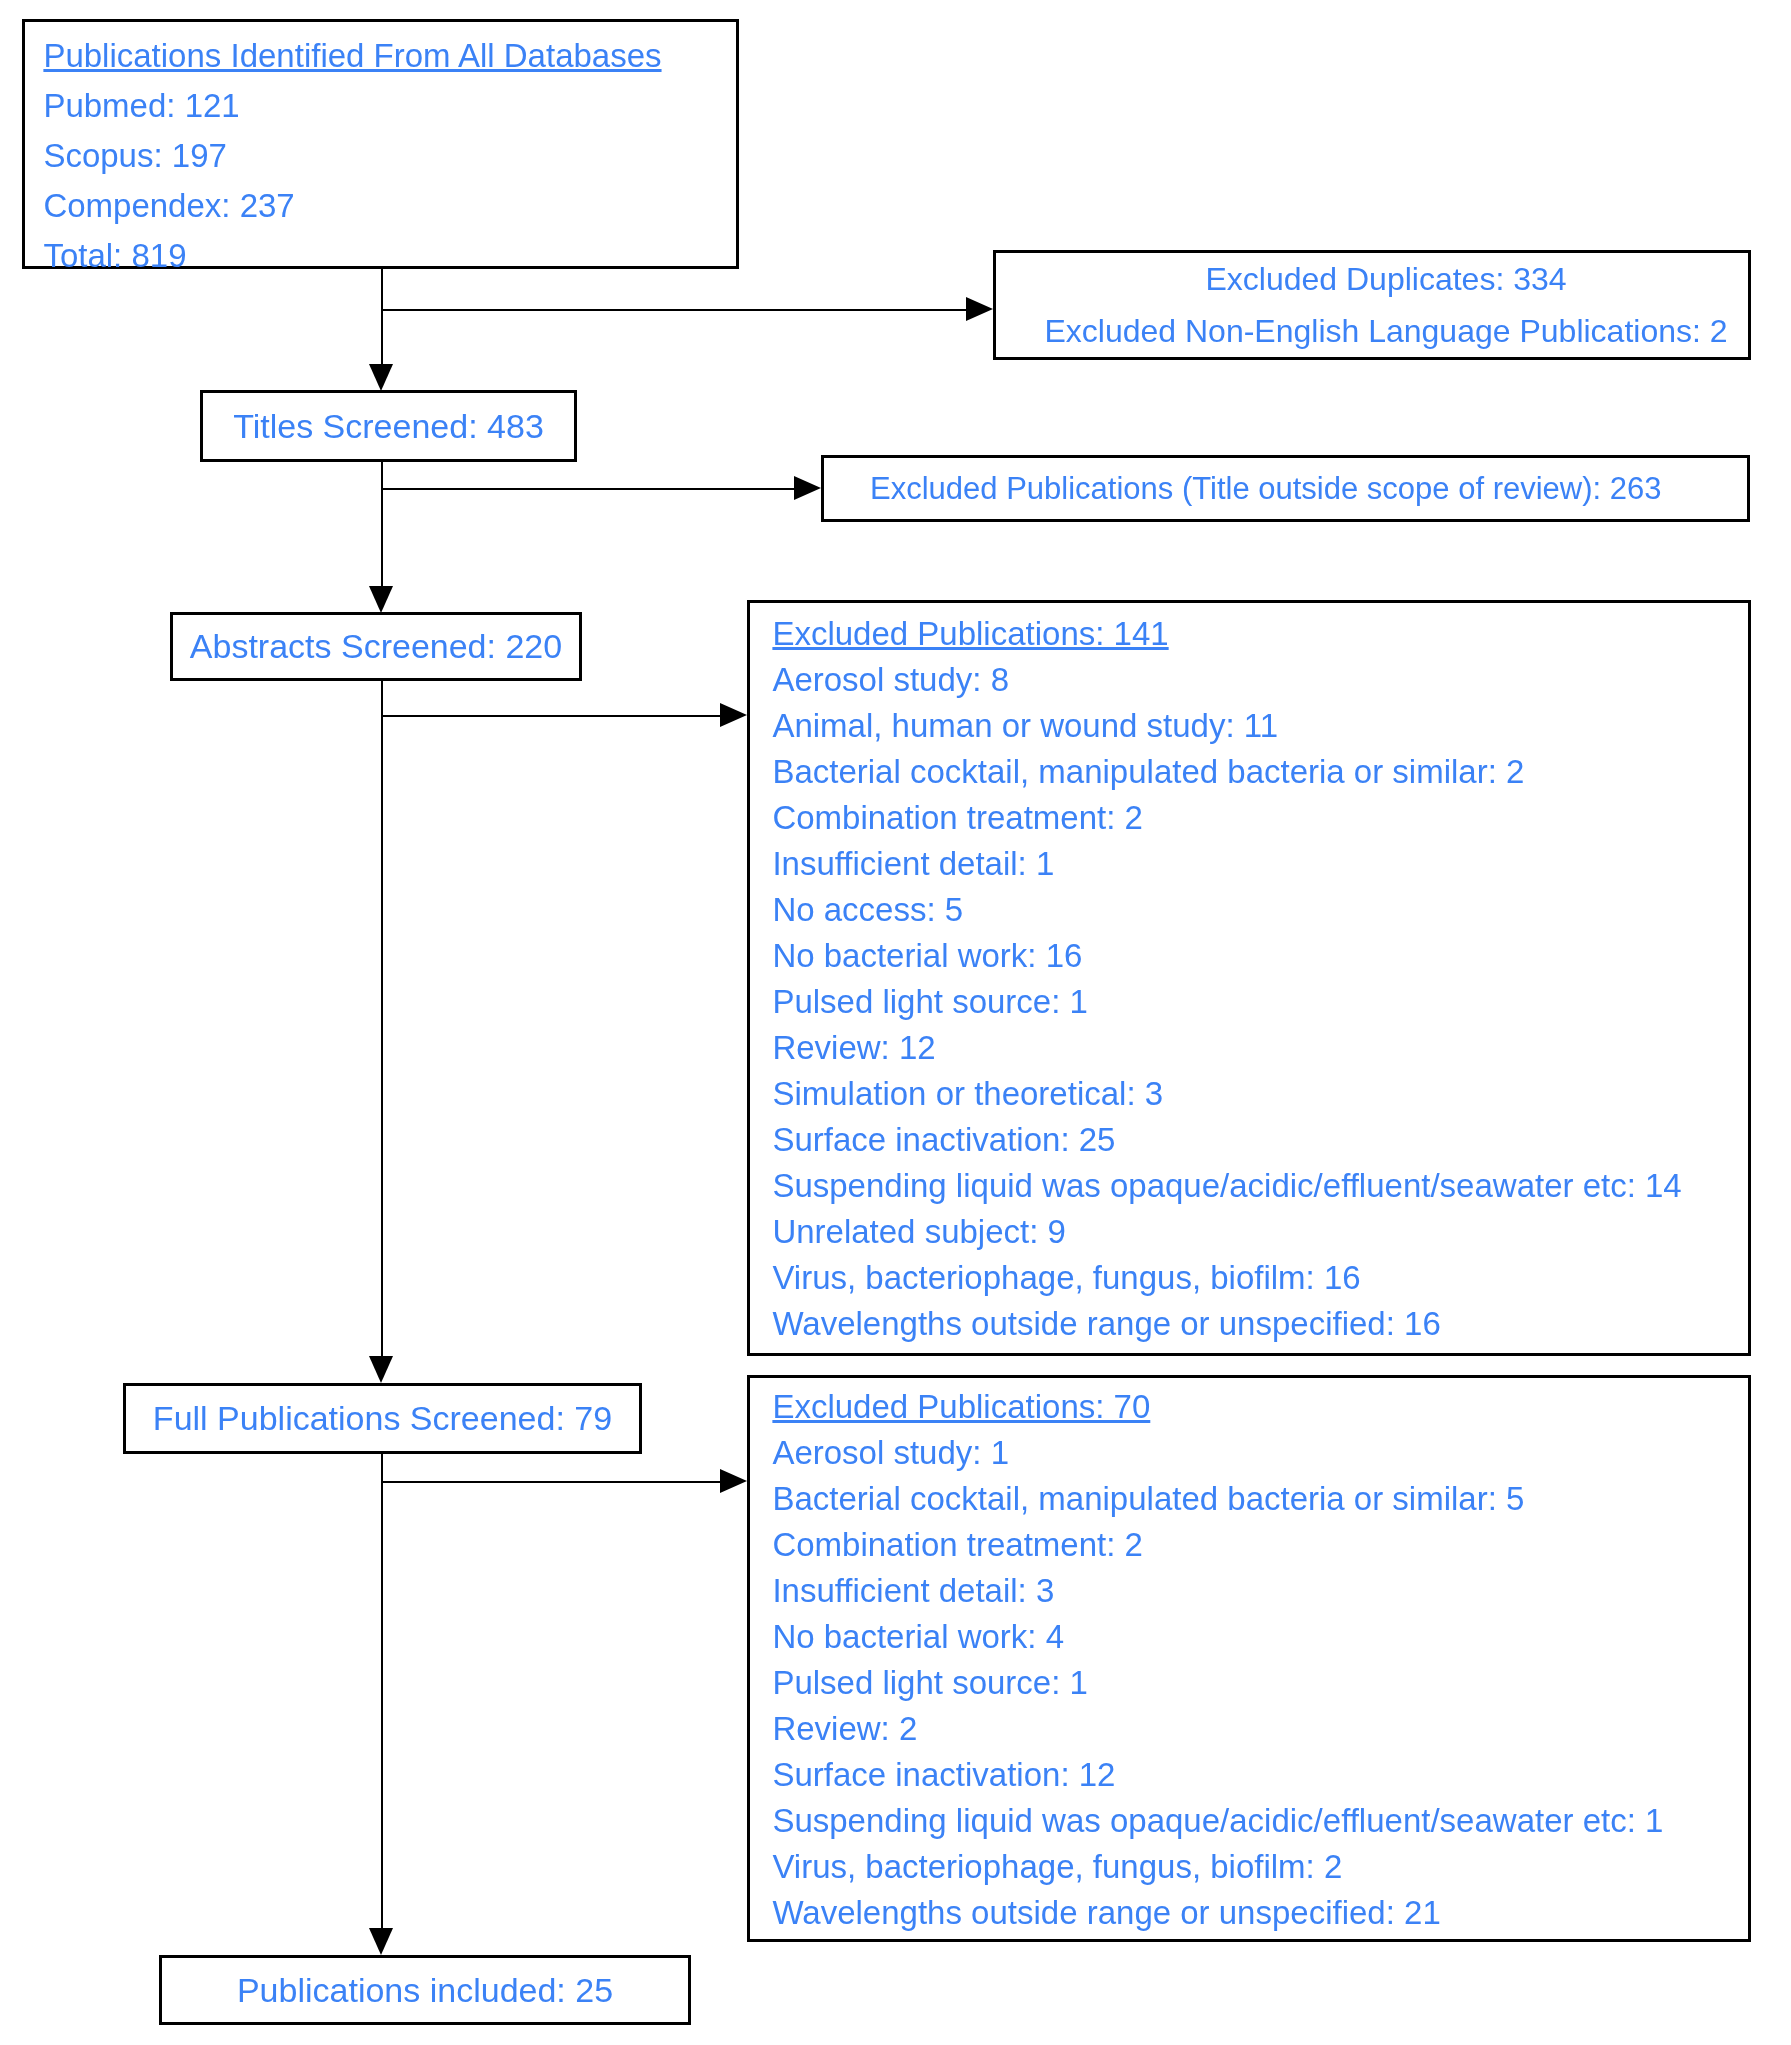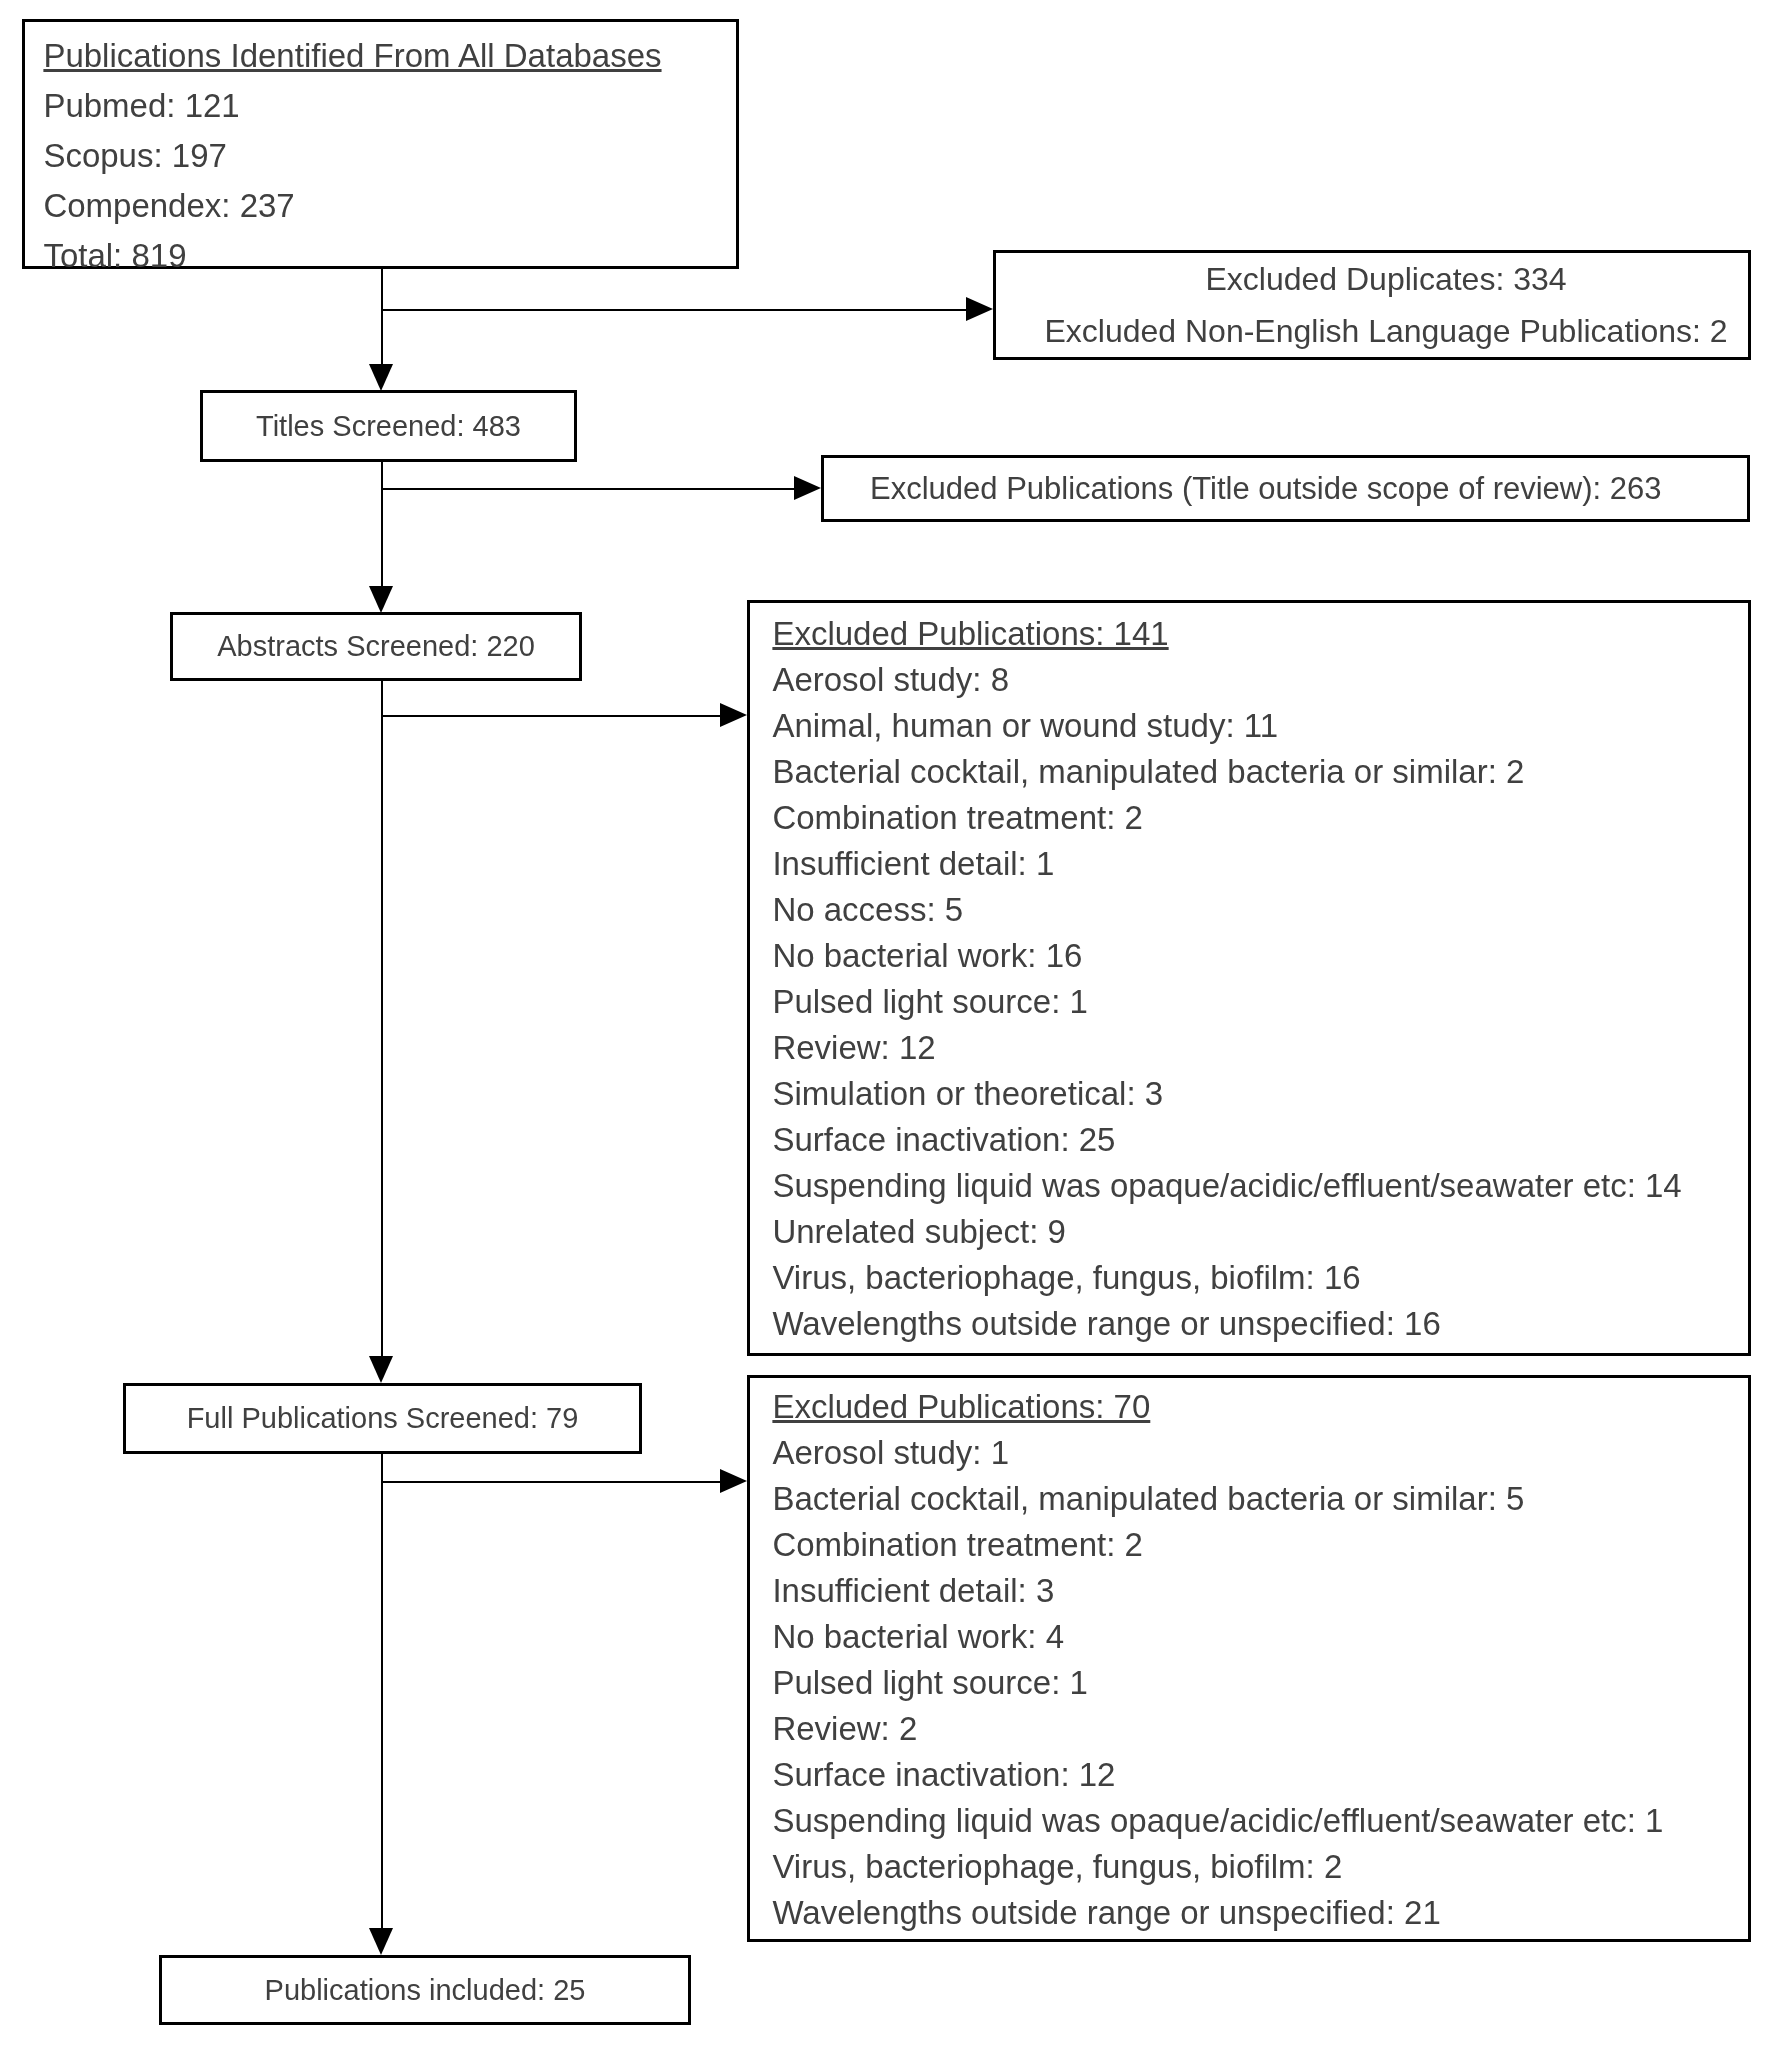--- a/index.html
+++ b/index.html
@@ -6,34 +6,34 @@
     margin: 0;
     padding: 0;
     background: #ffffff;
   }
   #canvas {
     position: relative;
     width: 1792px;
     height: 2046px;
     background: #ffffff;
     font-family: "Liberation Sans", sans-serif;
-    color: #404040;
+    color: #3b82f6;
   }
   .box {
     position: absolute;
     border: 3px solid #000000;
     background: #ffffff;
     box-sizing: border-box;
     white-space: nowrap;
   }
   .center-box {
     display: flex;
     align-items: center;
     justify-content: center;
-    font-size: 29px;
+    font-size: 34px;
   }
   .list-box {
     font-size: 33px;
     line-height: 46px;
     padding: 7.5px 0 0 22.4px;
     margin-top: 12px;
   }
   .multi-box {
     display: flex;
     flex-direction: column;

